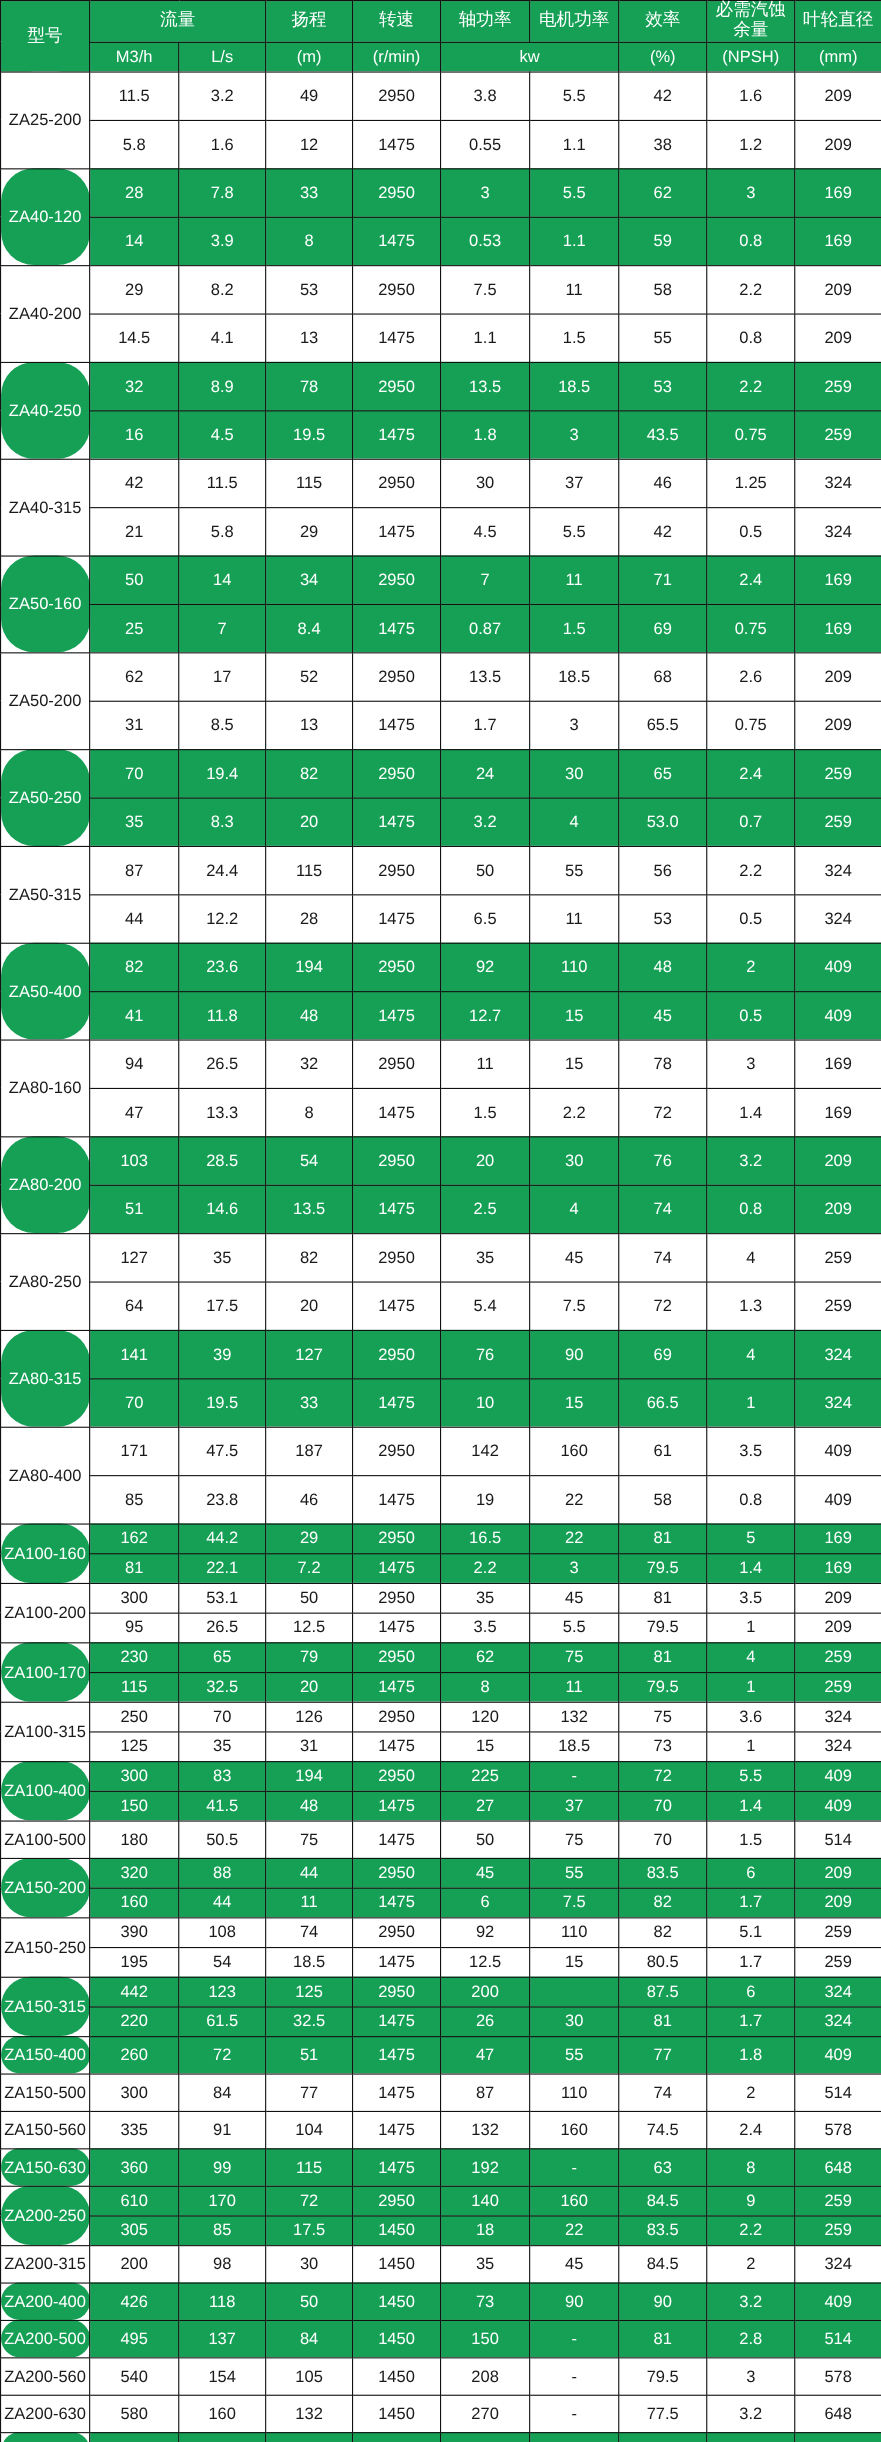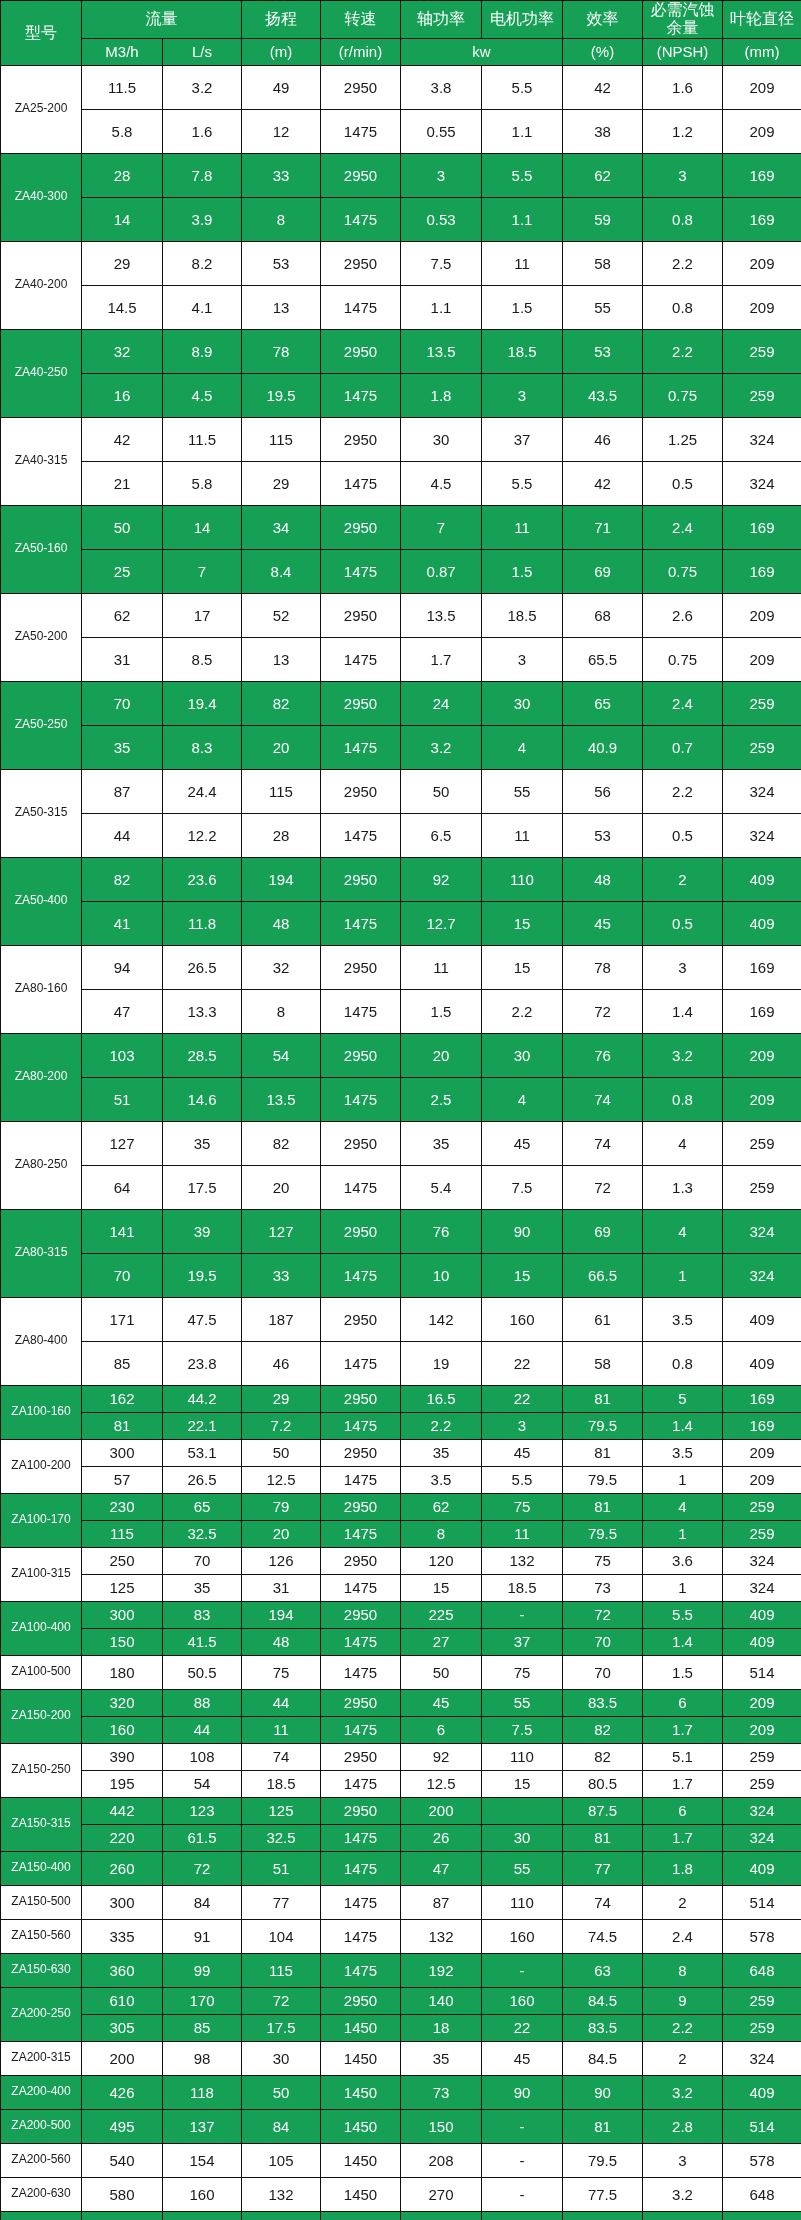--- a/index.html
+++ b/index.html
@@ -55,23 +55,24 @@
   }
   tbody tr.band-green td {
     background: #15a055;
     color: #ffffff;
   }
   tbody tr.band-white td {
     background: #ffffff;
     color: #1a1a1a;
   }
   tbody td.model-cell {
-    font-size: 12px;
+    font-size: 15px;
     padding: 0 2px;
     word-break: break-word;
+    border-radius: 30px;
   }
   tbody tr.tall td   { height: 44px; }
   tbody tr.short td  { height: 27px; }
   tbody tr.mid td    { height: 34px; }
 </style>
 </head>
 <body>
 
 <table id="pump-table">
   <colgroup>
@@ -127,21 +128,21 @@
         <td>1.6</td>
         <td>12</td>
         <td>1475</td>
         <td>0.55</td>
         <td>1.1</td>
         <td>38</td>
         <td>1.2</td>
         <td>209</td>
       </tr>
       <tr class="band-green tall">
-        <td class="model-cell" rowspan="2">ZA40-300</td>
+        <td class="model-cell" rowspan="2">ZA40-120</td>
         <td>28</td>
         <td>7.8</td>
         <td>33</td>
         <td>2950</td>
         <td>3</td>
         <td>5.5</td>
         <td>62</td>
         <td>3</td>
         <td>169</td>
       </tr>
@@ -283,21 +284,21 @@
         <td>2.4</td>
         <td>259</td>
       </tr>
       <tr class="band-green tall">
         <td>35</td>
         <td>8.3</td>
         <td>20</td>
         <td>1475</td>
         <td>3.2</td>
         <td>4</td>
-        <td>40.9</td>
+        <td>53.0</td>
         <td>0.7</td>
         <td>259</td>
       </tr>
       <tr class="band-white tall">
         <td class="model-cell" rowspan="2">ZA50-315</td>
         <td>87</td>
         <td>24.4</td>
         <td>115</td>
         <td>2950</td>
         <td>50</td>
@@ -484,21 +485,21 @@
         <td>53.1</td>
         <td>50</td>
         <td>2950</td>
         <td>35</td>
         <td>45</td>
         <td>81</td>
         <td>3.5</td>
         <td>209</td>
       </tr>
       <tr class="band-white short">
-        <td>57</td>
+        <td>95</td>
         <td>26.5</td>
         <td>12.5</td>
         <td>1475</td>
         <td>3.5</td>
         <td>5.5</td>
         <td>79.5</td>
         <td>1</td>
         <td>209</td>
       </tr>
       <tr class="band-green short">

